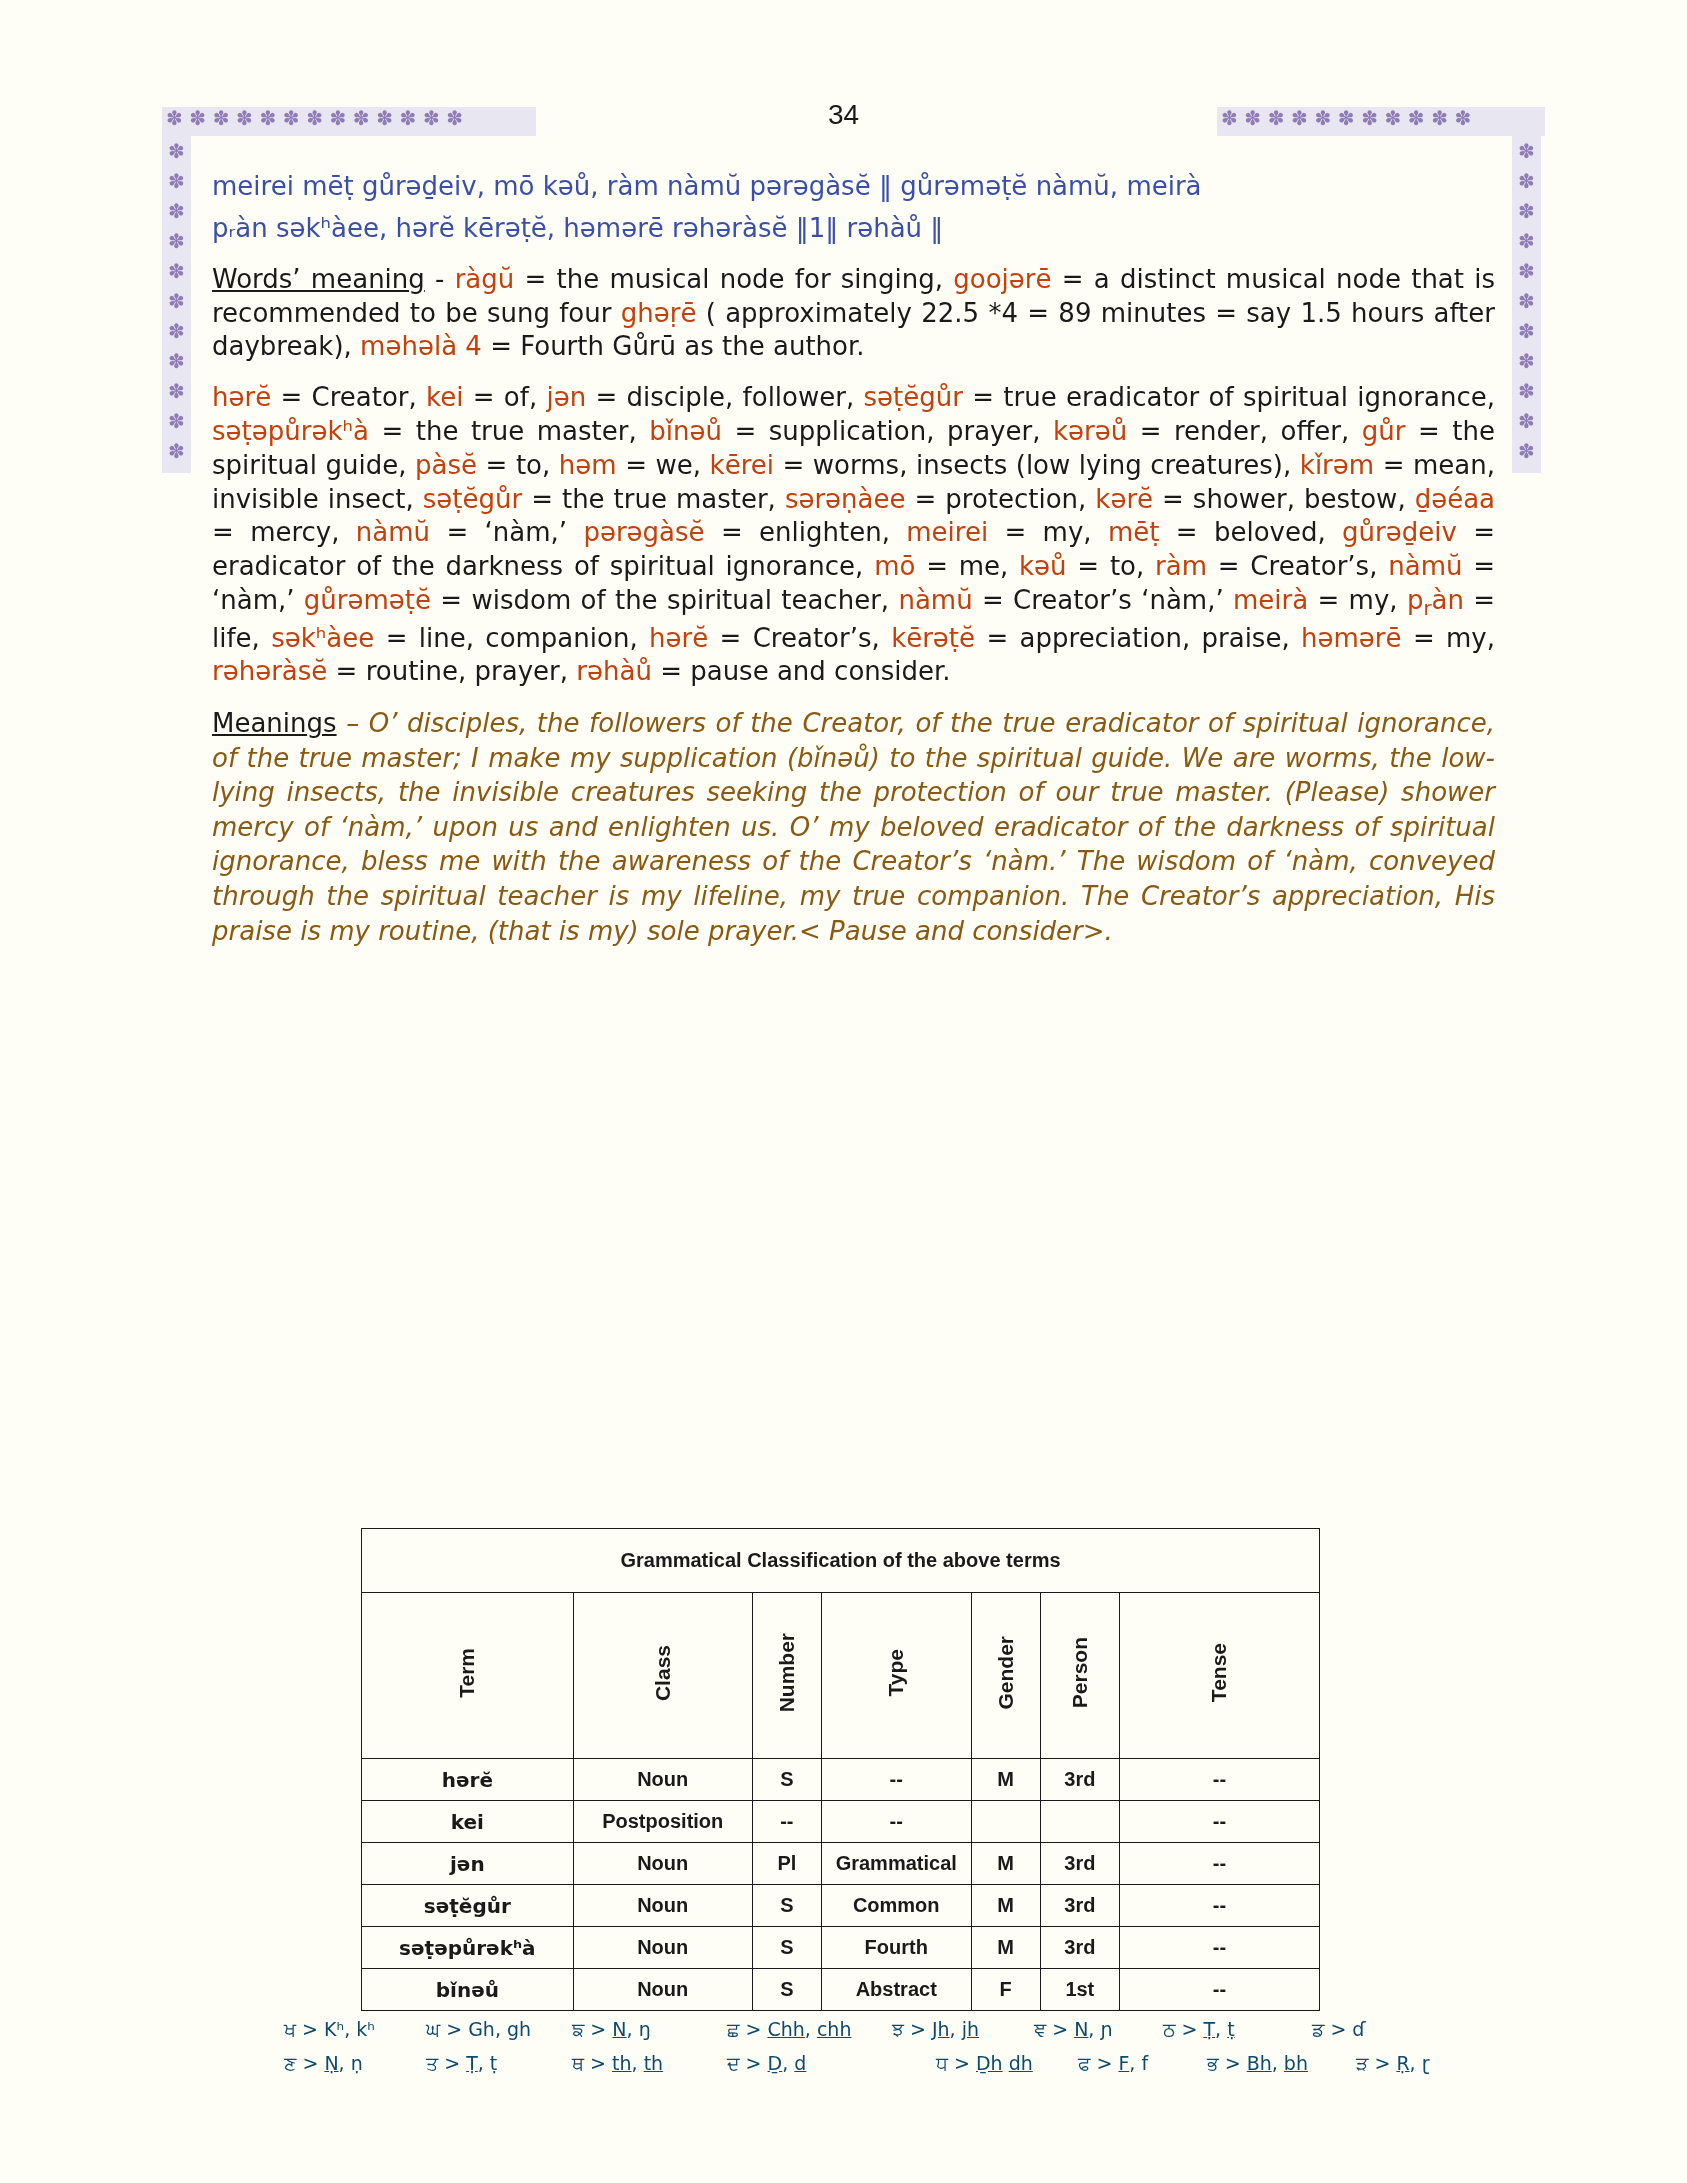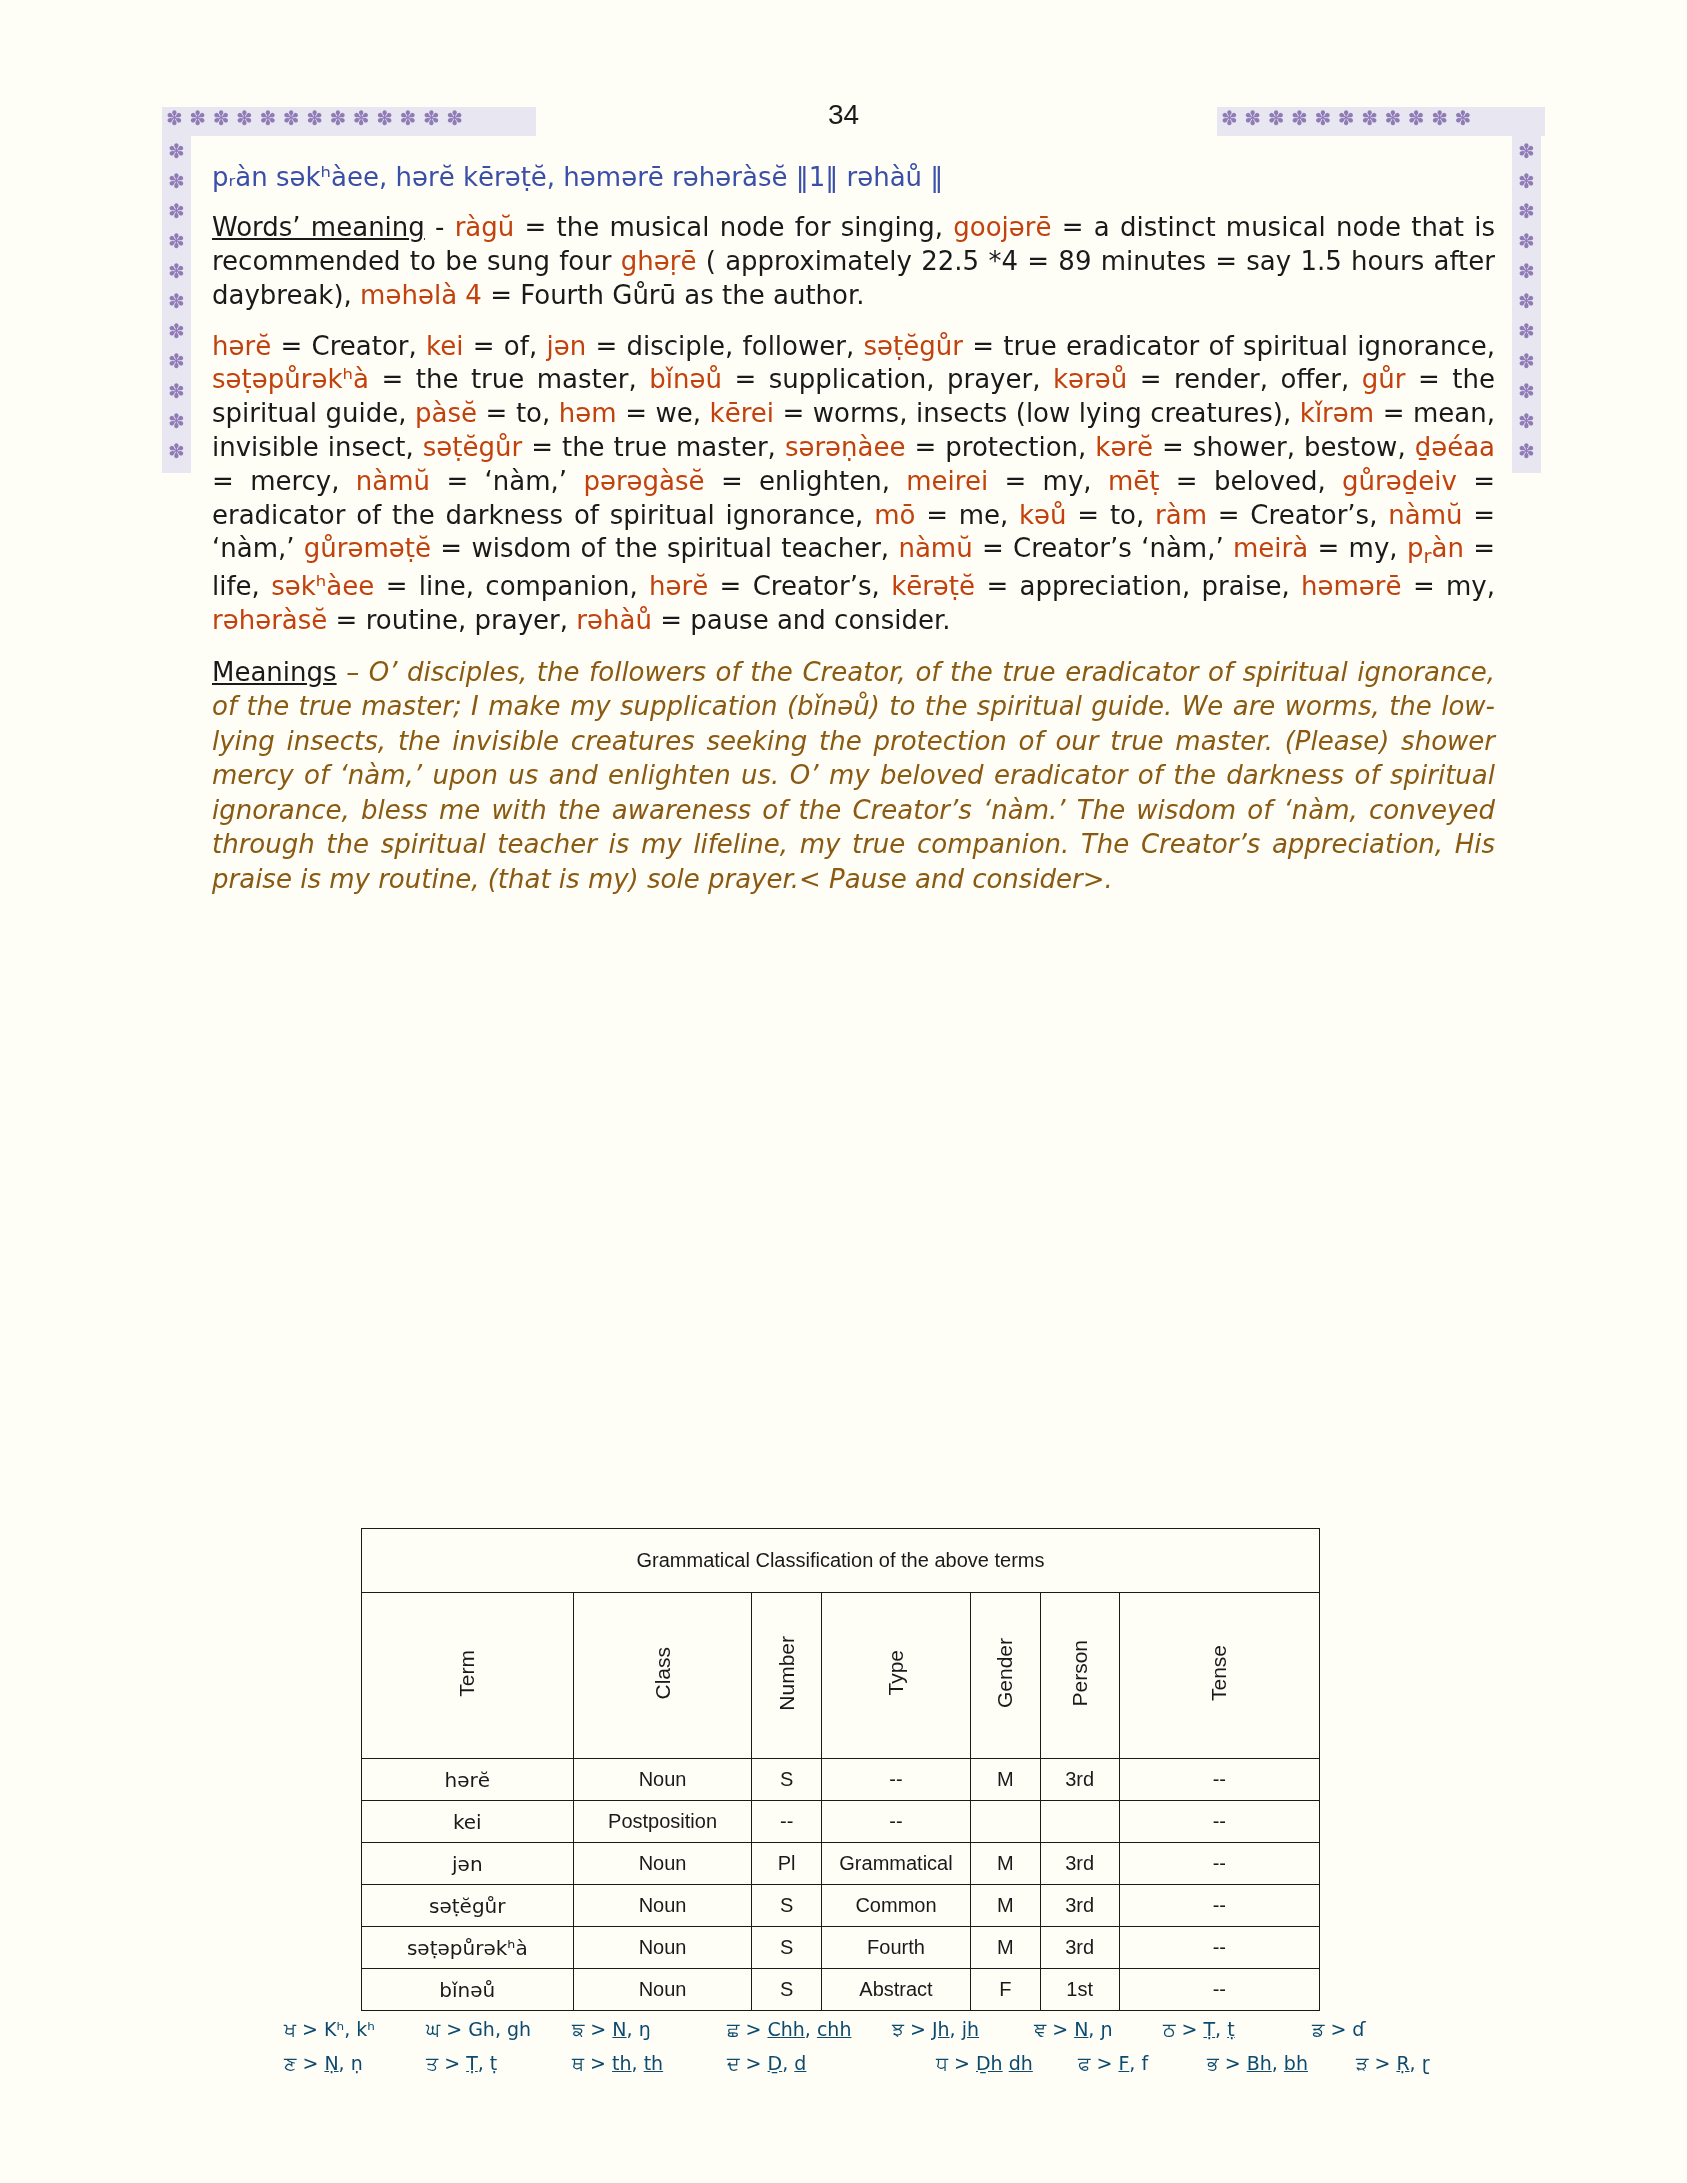--- a/index.html
+++ b/index.html
@@ -106,21 +106,21 @@
   }
   table.grammar {
     border-collapse: collapse;
     width: 959px;
     font-family: "Liberation Sans", sans-serif;
   }
   table.grammar td, table.grammar th {
     border: 1.3px solid #1a1a1a;
     font-size: 20px;
     color: #1a1a1a;
-    font-weight: normal;
+    font-weight: bold;
     text-align: center;
     padding: 0;
   }
   .tbl-title {
     height: 63px;
     font-size: 22px;
   }
   .vert-head {
     height: 165px;
   }
@@ -166,20 +166,21 @@
 
   <div class="page-number">34</div>
 
   <div class="orn-band orn-top-left">✽✽✽✽✽✽✽✽✽✽✽✽✽</div>
   <div class="orn-band orn-top-right">✽✽✽✽✽✽✽✽✽✽✽</div>
   <div class="orn-side orn-left">✽<br>✽<br>✽<br>✽<br>✽<br>✽<br>✽<br>✽<br>✽<br>✽<br>✽</div>
   <div class="orn-side orn-right">✽<br>✽<br>✽<br>✽<br>✽<br>✽<br>✽<br>✽<br>✽<br>✽<br>✽</div>
 
   <div class="content">
 
+    <p class="gur-line">meirei  mēṭ  gůrəḏeiv,  mō  kəů,  ràm  nàmŭ  pərəgàsĕ ‖ gůrəməṭĕ  nàmŭ,  meirà</p>
     <p class="gur-line" style="margin-top:-9.3px;">
       <span>pᵣàn  səkʰàee,  hərĕ  kērəṭĕ,  həmərē  rəhəràsĕ ‖1‖ rəhàů ‖</span>
     </p>
 
     <p>
       <span class="u lbl">Words’ meaning</span>
       <span>- <span class="gur">ràgŭ</span> = the musical node for singing, <span class="gur">goojərē</span> = a distinct musical node that is recommended to be sung four <span class="gur">ghəṛē</span> ( approximately 22.5 *4 = 89 minutes = say 1.5 hours after daybreak), <span class="gur">məhəlà 4</span> = Fourth Gůrū as the author.</span>
     </p>
 
     <p>

